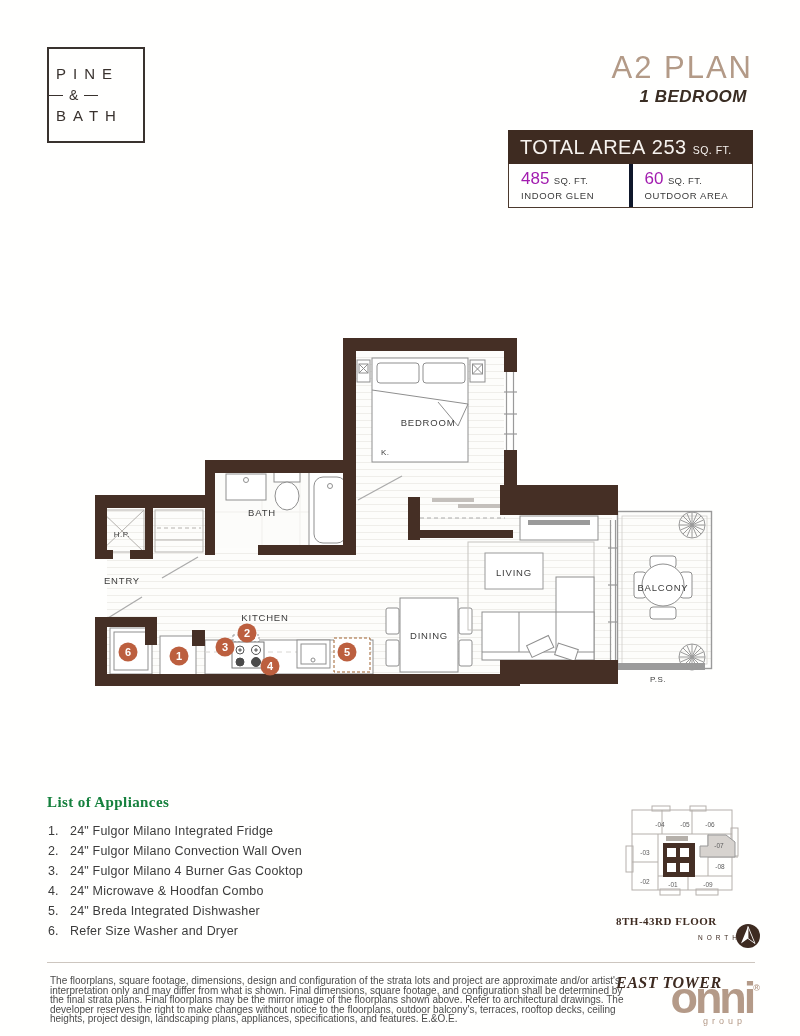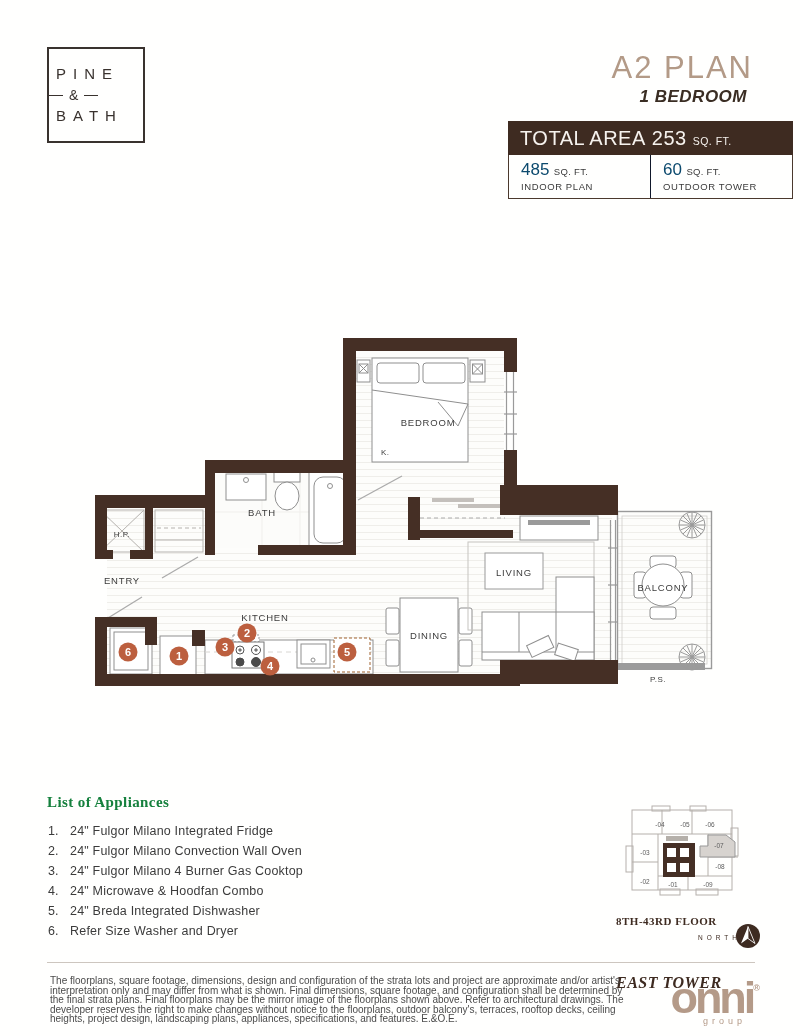--- a/index.html
+++ b/index.html
@@ -13,29 +13,29 @@
             color:#39322e;}
   .logo-line{font-size:15px;letter-spacing:7px;text-indent:7px;font-weight:500;line-height:22px;}
   .logo-mid{display:flex;align-items:center;gap:6px;line-height:20px;}
   .logo-dash{width:14px;height:0;border-top:1.5px solid #39322e;display:inline-block;}
   .logo-amp{font-size:14px;font-weight:500;}
 
   .plan-name{right:47px;top:50px;font-size:31px;letter-spacing:2px;color:#b39a87;text-align:right;}
   .plan-type{right:53px;top:87px;font-size:17px;font-weight:bold;font-style:italic;
              letter-spacing:0.5px;color:#3a2d23;text-align:right;}
 
-  .area-box{left:508px;top:121px;width:285px;}
+  .area-box{left:508px;top:130px;width:245px;}
   .area-head{background:#3e2b21;color:#f6f2ee;height:34px;display:flex;align-items:center;
              padding-left:12px;gap:6px;}
   .area-head .big{font-size:20px;letter-spacing:0.5px;}
   .area-head .small{font-size:10.5px;letter-spacing:0.5px;margin-top:5px;}
   .area-cells{display:flex;border:1px solid #4b392d;border-top:none;height:43px;}
   .area-cell{flex:1;padding:5px 0 0 12px;}
-  .area-cell + .area-cell{border-left:1px solid #0f172a;}
-  .area-val{font-size:17px;color:#0c4a6e;}
+  .area-cell + .area-cell{border-left:4px solid #0f172a;}
+  .area-val{font-size:17px;color:#a21caf;}
   .area-unit{font-size:9.5px;color:#3a3a3a;letter-spacing:0.3px;}
   .area-lab{font-size:9.5px;color:#3a3a3a;letter-spacing:0.6px;margin-top:1px;}
 
   
   .appl-title{left:47px;top:794px;font-family:"Liberation Serif",serif;font-size:15px;
               font-weight:bold;color:#15803d;letter-spacing:0.4px;}
   .appl-item{left:47px;width:400px;height:16px;font-size:12.5px;color:#3b3b3b;}
   .appl-num{position:absolute;left:1px;top:0;}
   .appl-lab{position:absolute;left:23px;top:0;letter-spacing:0.2px;}
 
@@ -81,26 +81,26 @@
   <div class="abs area-box">
     <div class="area-head">
       <span class="big">TOTAL AREA</span>
       <span class="big">253</span>
       <span class="small">SQ. FT.</span>
     </div>
     <div class="area-cells">
       <div class="area-cell">
         <div><span class="area-val">485</span>
              <span class="area-unit">SQ. FT.</span></div>
-        <div class="area-lab">INDOOR PLAN</div>
+        <div class="area-lab">INDOOR GLEN</div>
       </div>
       <div class="area-cell">
         <div><span class="area-val">60</span>
              <span class="area-unit">SQ. FT.</span></div>
-        <div class="area-lab">OUTDOOR TOWER</div>
+        <div class="area-lab">OUTDOOR AREA</div>
       </div>
     </div>
   </div>
 
   <svg class="abs" style="left:0;top:330px;" width="800" height="360" viewBox="0 0 800 360">
     <defs>
       <pattern id="fp" width="6" height="7" patternUnits="userSpaceOnUse">
         <rect width="6" height="7" fill="#fdfdfb"></rect>
         <line x1="0" y1="6.5" x2="6" y2="6.5" stroke="#efeeea" stroke-width="1"></line>
       </pattern>

